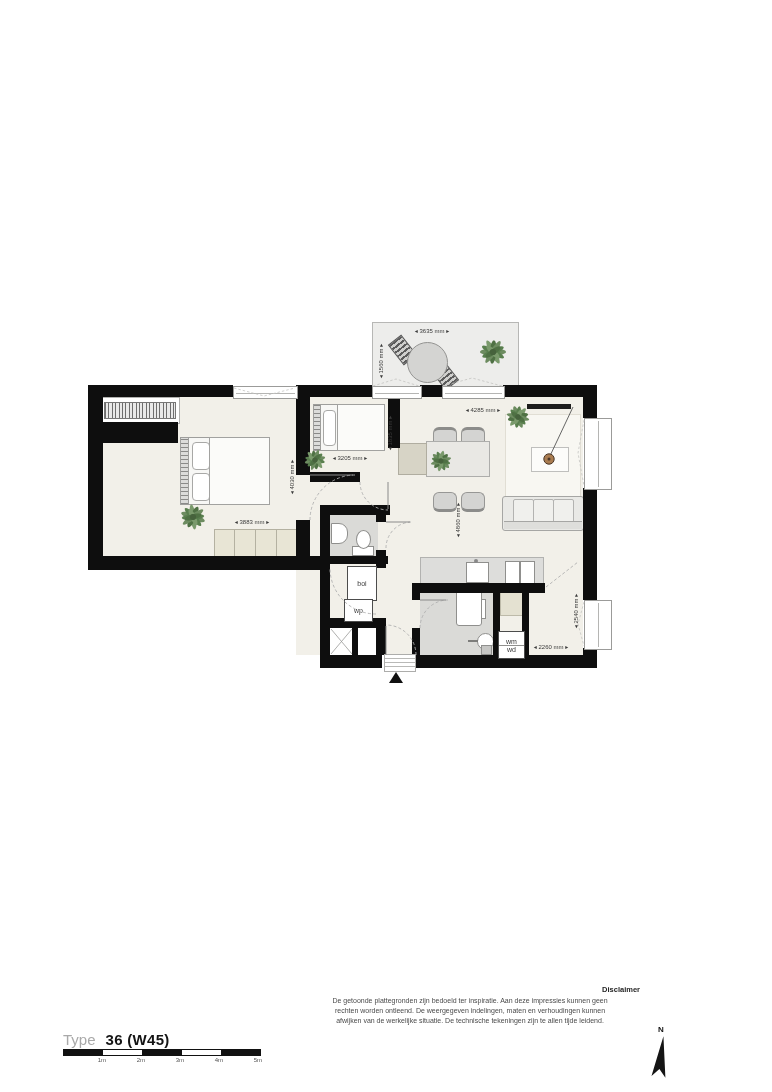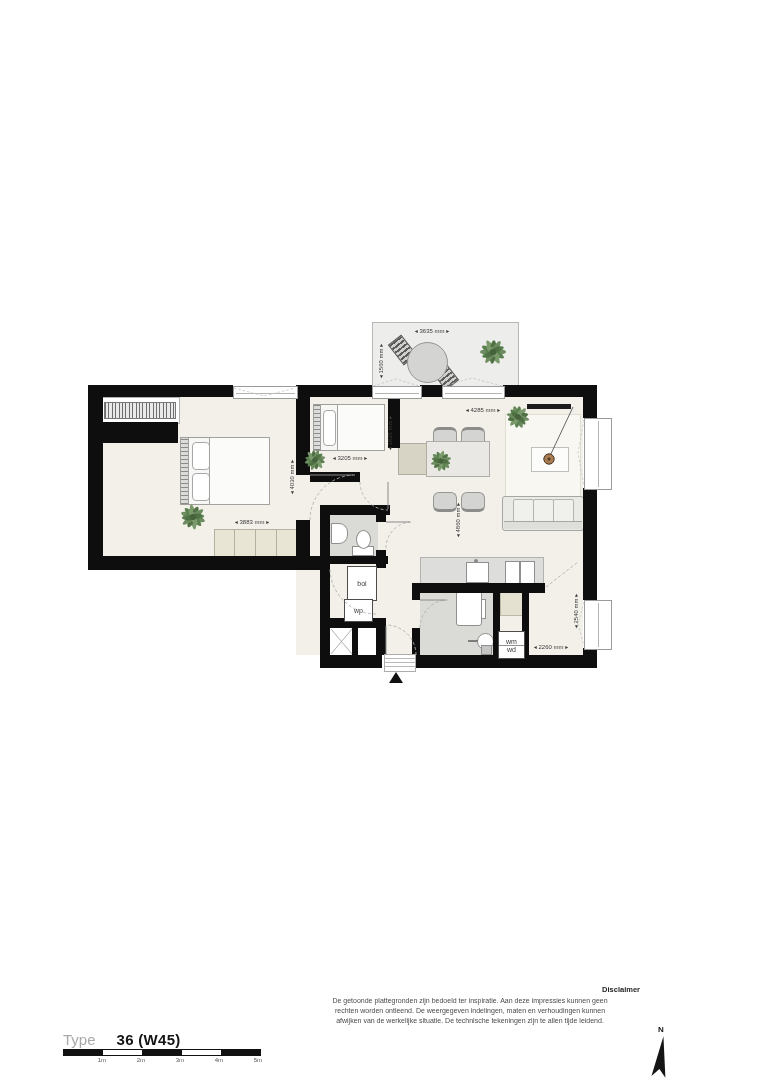--- a/index.html
+++ b/index.html
@@ -47,21 +47,21 @@
     display:flex;align-items:center;justify-content:center;font-size:7px;color:#3a3a3a;}
   .dim{position:absolute;font-size:6px;color:#3b3b3b;white-space:nowrap;z-index:60;
        transform:translate(-50%,-50%);}
   .dim.v{transform:translate(-50%,-50%) rotate(-90deg);}
   .overlay{position:absolute;left:0;top:0;z-index:50;pointer-events:none;}
   .tri{position:absolute;width:0;height:0;border-left:7px solid transparent;
        border-right:7px solid transparent;border-bottom:11px solid #111;z-index:45;}
   .threshold{position:absolute;background:#fff;border:1px solid #adadab;z-index:38;}
   .threshold i{display:block;border-top:1px solid #b9b9b7;margin-top:3px;}
   
-  .titleblock{position:absolute;left:63px;top:1031px;display:flex;align-items:baseline;gap:21px;}
+  .titleblock{position:absolute;left:63px;top:1031px;display:flex;align-items:baseline;gap:10px;}
   .t-prefix{font-size:15px;color:#a9a9a9;}
   .t-code{font-size:15px;font-weight:bold;color:#141414;letter-spacing:.3px;}
   .scalebar{position:absolute;left:63px;top:1049px;width:196px;height:5px;border:1px solid #111;
     display:flex;}
   .scalebar i{flex:1;}
   .scalebar i:nth-child(odd){background:#111;}
   .scalebar i:nth-child(even){background:#fff;}
   .sb-label{position:absolute;top:1057px;width:22px;text-align:right;font-size:6px;color:#555;}
   .disclaimer{position:absolute;left:300px;top:985px;width:340px;text-align:center;}
   .d-title{font-size:7.5px;font-weight:bold;color:#1e1e1e;text-align:right;margin-bottom:2px;}

